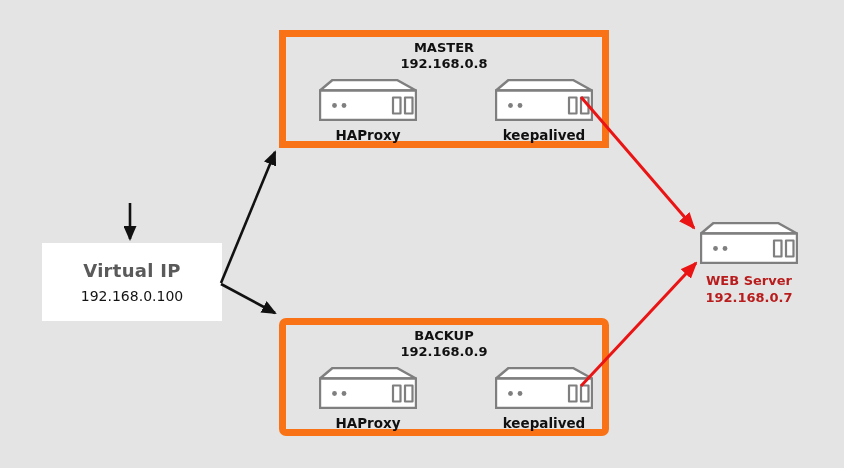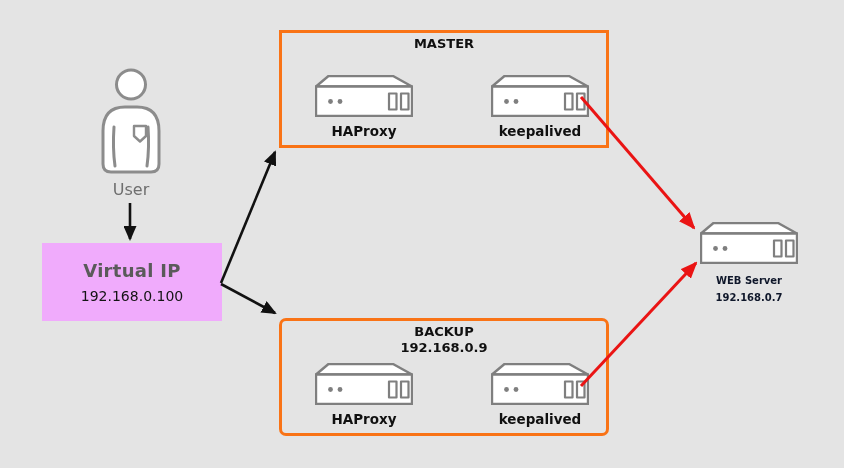--- a/index.html
+++ b/index.html
@@ -2,45 +2,45 @@
 <html><head>
 <meta charset="utf-8">
 <style>
   * { margin:0; padding:0; box-sizing:border-box; }
   body { font-family:"DejaVu Sans", sans-serif; }
   .canvas { position:relative; width:844px; height:468px; background:#e4e4e4; overflow:hidden; }
 
   .arrows { position:absolute; left:0; top:0; width:844px; height:468px; pointer-events:none; z-index:5; }
 
   
-  .group { position:absolute; width:330px; height:118px; border:3px solid #f97316; z-index:2; }
+  .group { position:absolute; width:330px; height:118px; border:7px solid #f97316; z-index:2; }
   .group-master { left:279px; top:30px; }
   .group-backup { left:279px; top:318px;border-radius:7px; }
   .group-title { position:absolute; left:0; right:0; top:3px; text-align:center;
                  font-size:13px; font-weight:bold; color:#101010; line-height:16px; }
 
   
   .server-node { position:absolute; width:98px; text-align:center; }
   .node-haproxy { left:33px; top:42px; }
   .node-keepalived { left:201px; top:42px;margin-left:8px; }
   .node-label { margin-top:2px; font-size:13.5px; font-weight:bold; color:#101010; }
 
   
-  .vip-box { position:absolute; left:42px; top:243px; width:180px; height:78px; background:#f0abfc;
+  .vip-box { position:absolute; left:42px; top:243px; width:180px; height:78px; background:#ffffff;
              display:flex; flex-direction:column; align-items:center; justify-content:center; gap:7px; z-index:2; }
   .vip-title { font-size:18px; font-weight:bold; color:#5a5a5a; letter-spacing:0.3px; }
   .vip-ip { font-size:14px; font-weight:normal; color:#141414; }
 
   
   .user-block { position:absolute; left:95px; top:68px; width:72px; text-align:center; z-index:2; }
   .user-label { margin-top:2px; font-size:16px; color:#6e6e6e; }
 
   
   .web-block { position:absolute; left:690px; top:222px; width:118px; text-align:center; z-index:2; }
-  .web-label { margin-top:4px; font-size:10px; font-weight:bold; color:#0f172a; line-height:17px; }
+  .web-label { margin-top:4px; font-size:13px; font-weight:bold; color:#b91c1c; line-height:17px; }
 
   .icon-defs { position:absolute; width:0; height:0; }
 </style>
 </head>
 <body>
 
 <svg class="icon-defs" aria-hidden="true">
   <defs>
     <g id="server-shape" stroke="#7f7f7f" fill="#ffffff" stroke-width="2.4" stroke-linejoin="round">
       <polygon points="1,11.5 13.5,1 78,1 97,11.5"></polygon>
@@ -48,41 +48,30 @@
       <circle cx="15.5" cy="26.5" r="2.4" fill="#7f7f7f" stroke="none"></circle>
       <circle cx="25" cy="26.5" r="2.4" fill="#7f7f7f" stroke="none"></circle>
       <rect x="74" y="18.5" width="7.5" height="16" stroke-width="2.2"></rect>
       <rect x="86" y="18.5" width="7.5" height="16" stroke-width="2.2"></rect>
     </g>
   </defs>
 </svg>
 
 <div class="canvas">
 
-  <div class="user-block">
-    <svg width="72" height="106" viewBox="0 0 72 106">
-      <g stroke="#8c8c8c" fill="#ffffff" stroke-width="3" stroke-linecap="round" stroke-linejoin="round">
-        <circle cx="36" cy="16.5" r="14.5"></circle>
-        <path d="M8,96 L8,63 Q8,39 30,39 L42,39 Q64,39 64,63 L64,96 Q64,104 56,104 L16,104 Q8,104 8,96 Z"></path>
-        <path d="M19,59 Q17.5,80 20,98" fill="none"></path>
-        <path d="M53,59 Q54.5,80 52,98" fill="none"></path>
-        <path d="M39,58 L51,58 L51,68 L45,73.5 L39,68 Z" stroke-width="2.4"></path>
-      </g>
-    </svg>
-    <div class="user-label">User</div>
-  </div>
 
   <div class="vip-box">
     <div class="vip-title">Virtual IP</div>
     <div class="vip-ip">192.168.0.100</div>
   </div>
 
   <div class="group group-master">
     <div class="group-title">
       <div>MASTER</div>
+      <div>192.168.0.8</div>
     </div>
     <div class="server-node node-haproxy">
       <svg width="98" height="42" viewBox="0 0 98 42">
           <use href="#server-shape"></use>
         </svg>
       <div class="node-label">HAProxy</div>
     </div>
     <div class="server-node node-keepalived">
       <svg width="98" height="42" viewBox="0 0 98 42">
           <use href="#server-shape"></use>

